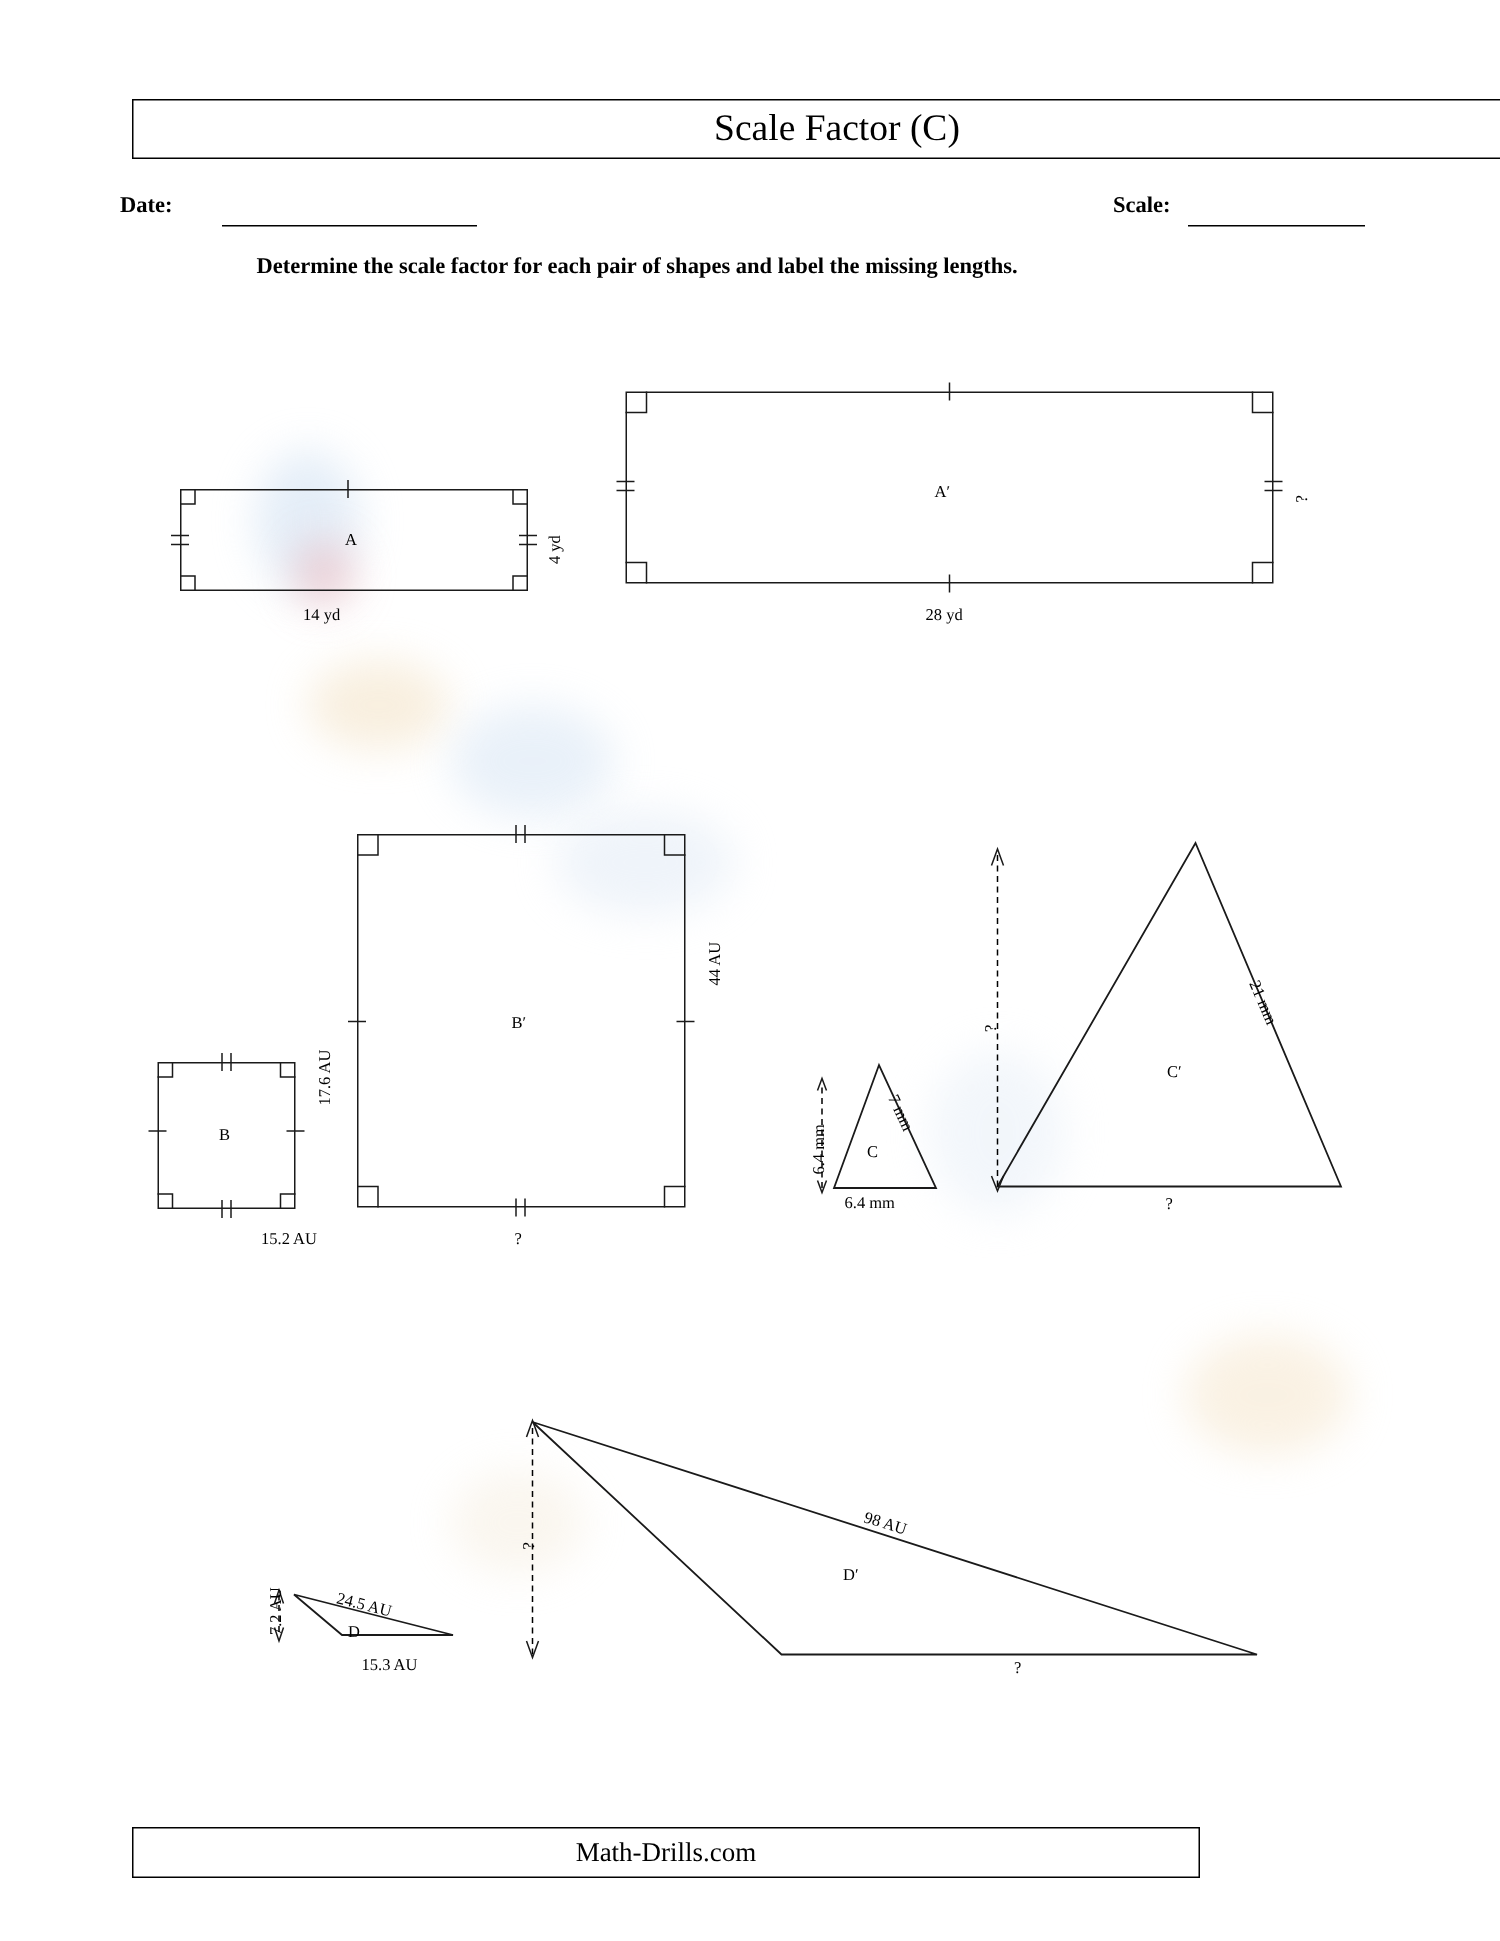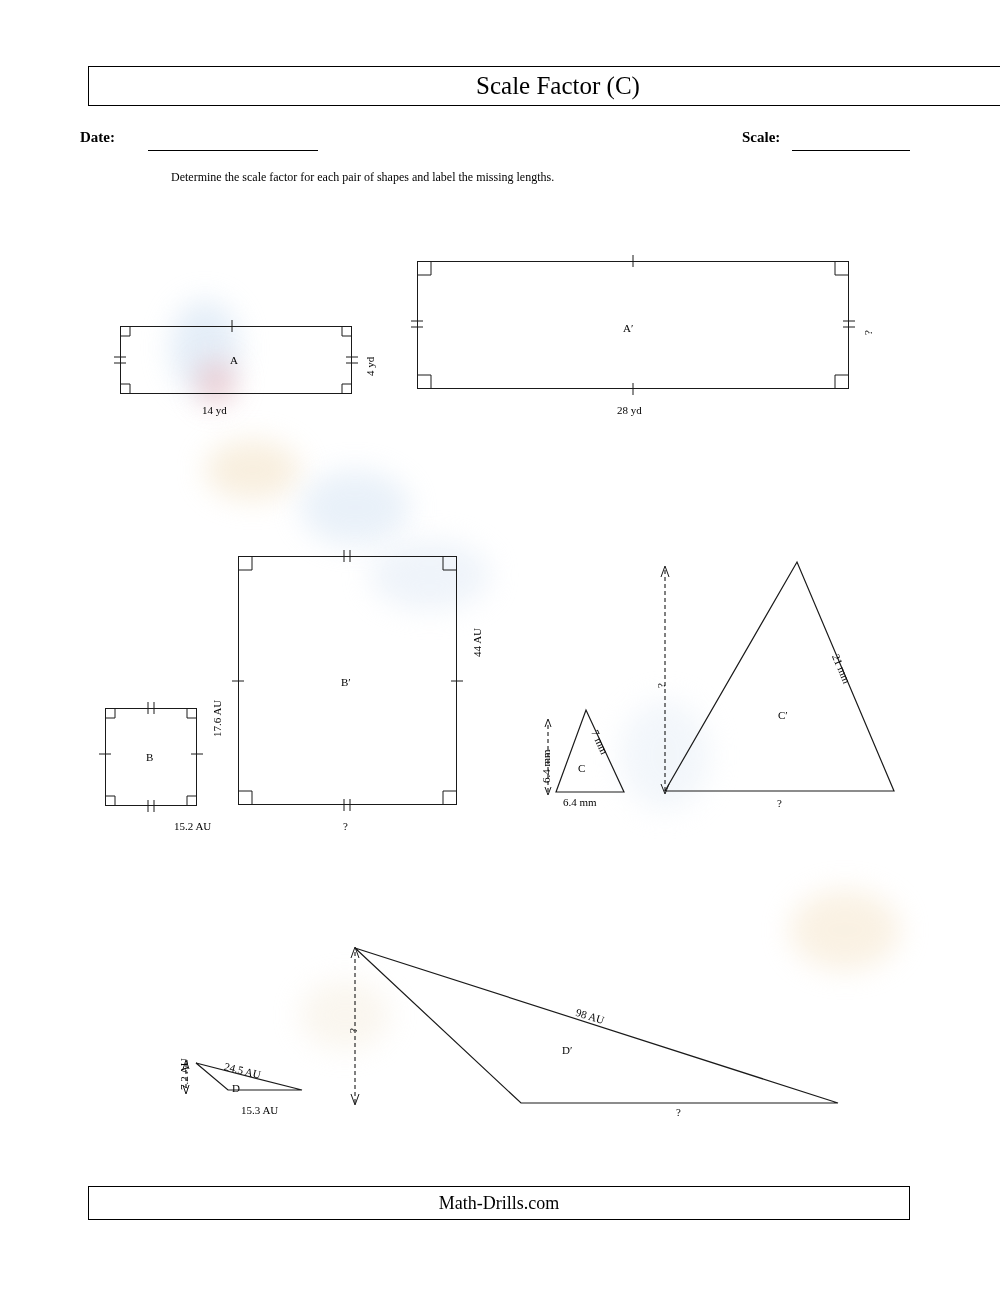--- a/index.html
+++ b/index.html
@@ -53,30 +53,30 @@
   }
   .date-rule {
     position: absolute;
     left: 792px; top: 150px;
     width: 118px;
     border-bottom: 1px solid #000;
   }
   .instructions {
     position: absolute;
     left: 171px; top: 170px;
-    font-size: 12px;
-    font-weight: normal;
+    font-size: 15px;
+    font-weight: bold;
   }
 
   
   .footer-box {
     position: absolute;
     left: 88px;
-    top: 1186px;
-    width: 822px;
+    top: 1218px;
+    width: 712px;
     height: 34px;
     border: 1px solid #000;
     box-sizing: border-box;
   }
   .footer-text {
     position: absolute;
     left: 0; right: 0; top: 50%;
     transform: translateY(-50%);
     text-align: center;
     font-size: 18px;

